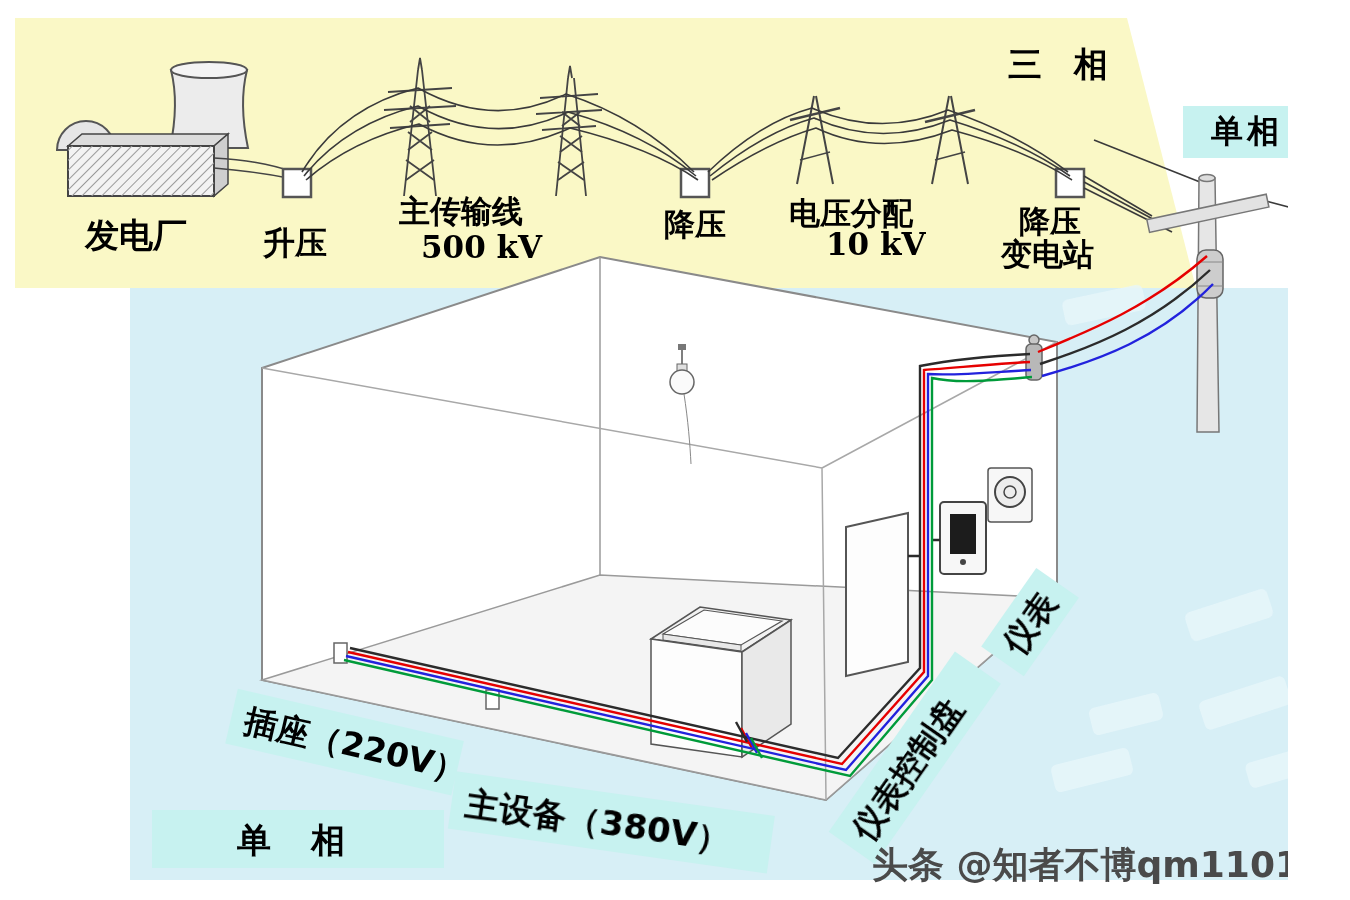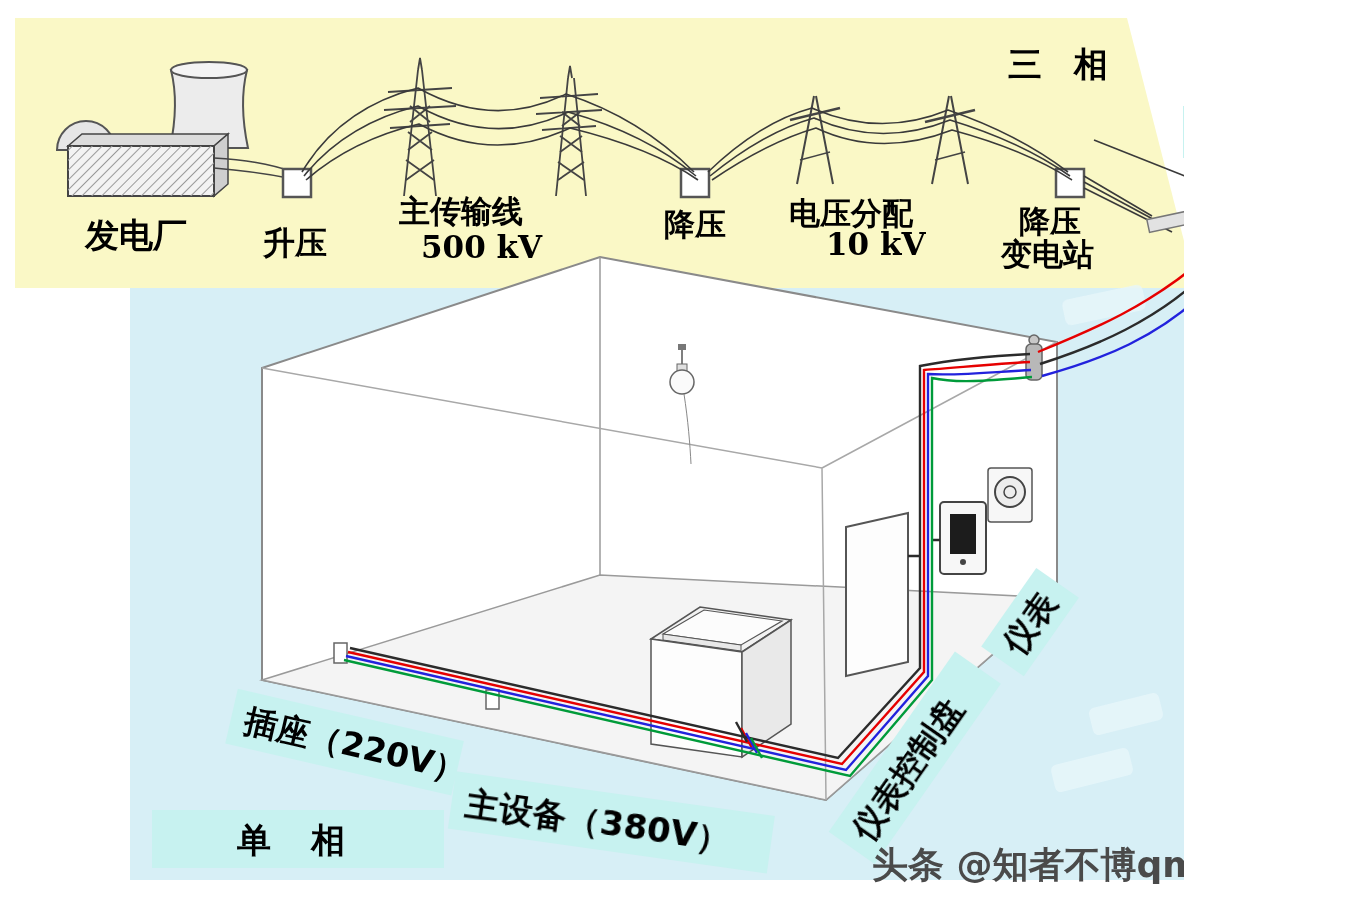--- a/index.html
+++ b/index.html
@@ -1,16 +1,16 @@
 <!DOCTYPE html>
 <html><head>
 <meta charset="utf-8">
 <style>
   html,body{margin:0;padding:0;background:#fff;}
-  .stage{position:relative;width:1184px;height:900px;background:#ffffff;overflow:hidden;}
+  .stage{position:relative;width:1288px;height:900px;background:#ffffff;overflow:hidden;}
   svg{display:block;}
   .t{font-family:"DejaVu Sans","Liberation Sans",sans-serif;font-weight:bold;}
   .serif{font-family:"DejaVu Serif","Liberation Serif",serif;}
   .s31{font-size:31px;}
   .s32{font-size:32px;}
   .s33{font-size:33px;}
   .s34{font-size:34px;}
   .s36{font-size:36px;}
 </style>
 </head>

